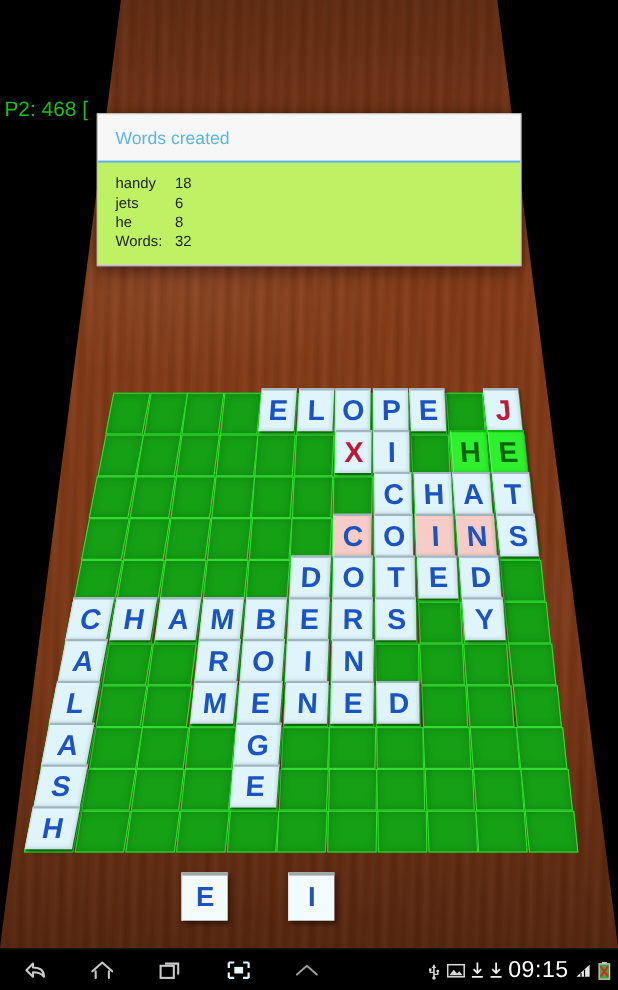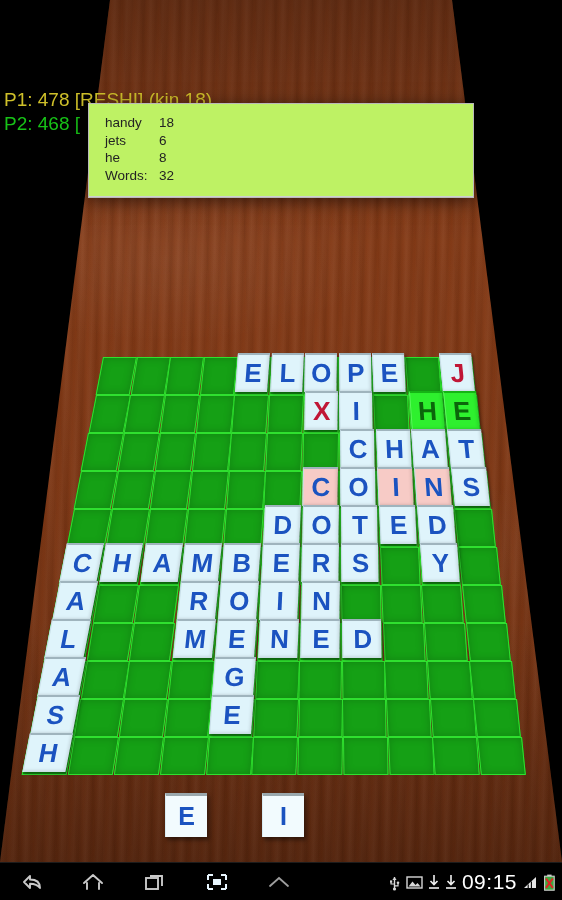--- a/index.html
+++ b/index.html
@@ -278,25 +278,25 @@
     <div class="tile" style="left: 212.372px; top: 695px; width: 41.6612px; height: 39px; font-size: 26px; transform: skewX(-4.31579deg); transform-origin: left top;">E</div>
     <div class="tile" style="left: 30.3636px; top: 733px; width: 42.7851px; height: 39px; font-size: 26px; transform: skewX(-10.9668deg); transform-origin: left top;">H</div>
   </div>
 
 <div id="rack">
     <div class="racktile" style="left: 165px; top: 793px; width: 42px; height: 44px;">E</div>
     <div class="racktile" style="left: 262px; top: 793px; width: 42px; height: 44px;">I</div>
   </div>
 
 <div id="scores">
-  <div id="p1line">P1: 478 [RESHI] (kin 18)</div>
   <div id="p2line">P2: 468 [</div>
 </div>
 
 <div id="dialog">
+  <div id="dlg-title">Words created</div>
   <div id="dlg-body">
     <table>
         <tbody id="words-tbody">
           <tr>
             <td class="w">handy</td>
             <td>18</td>
           </tr>
           <tr>
             <td class="w">jets</td>
             <td>6</td>

